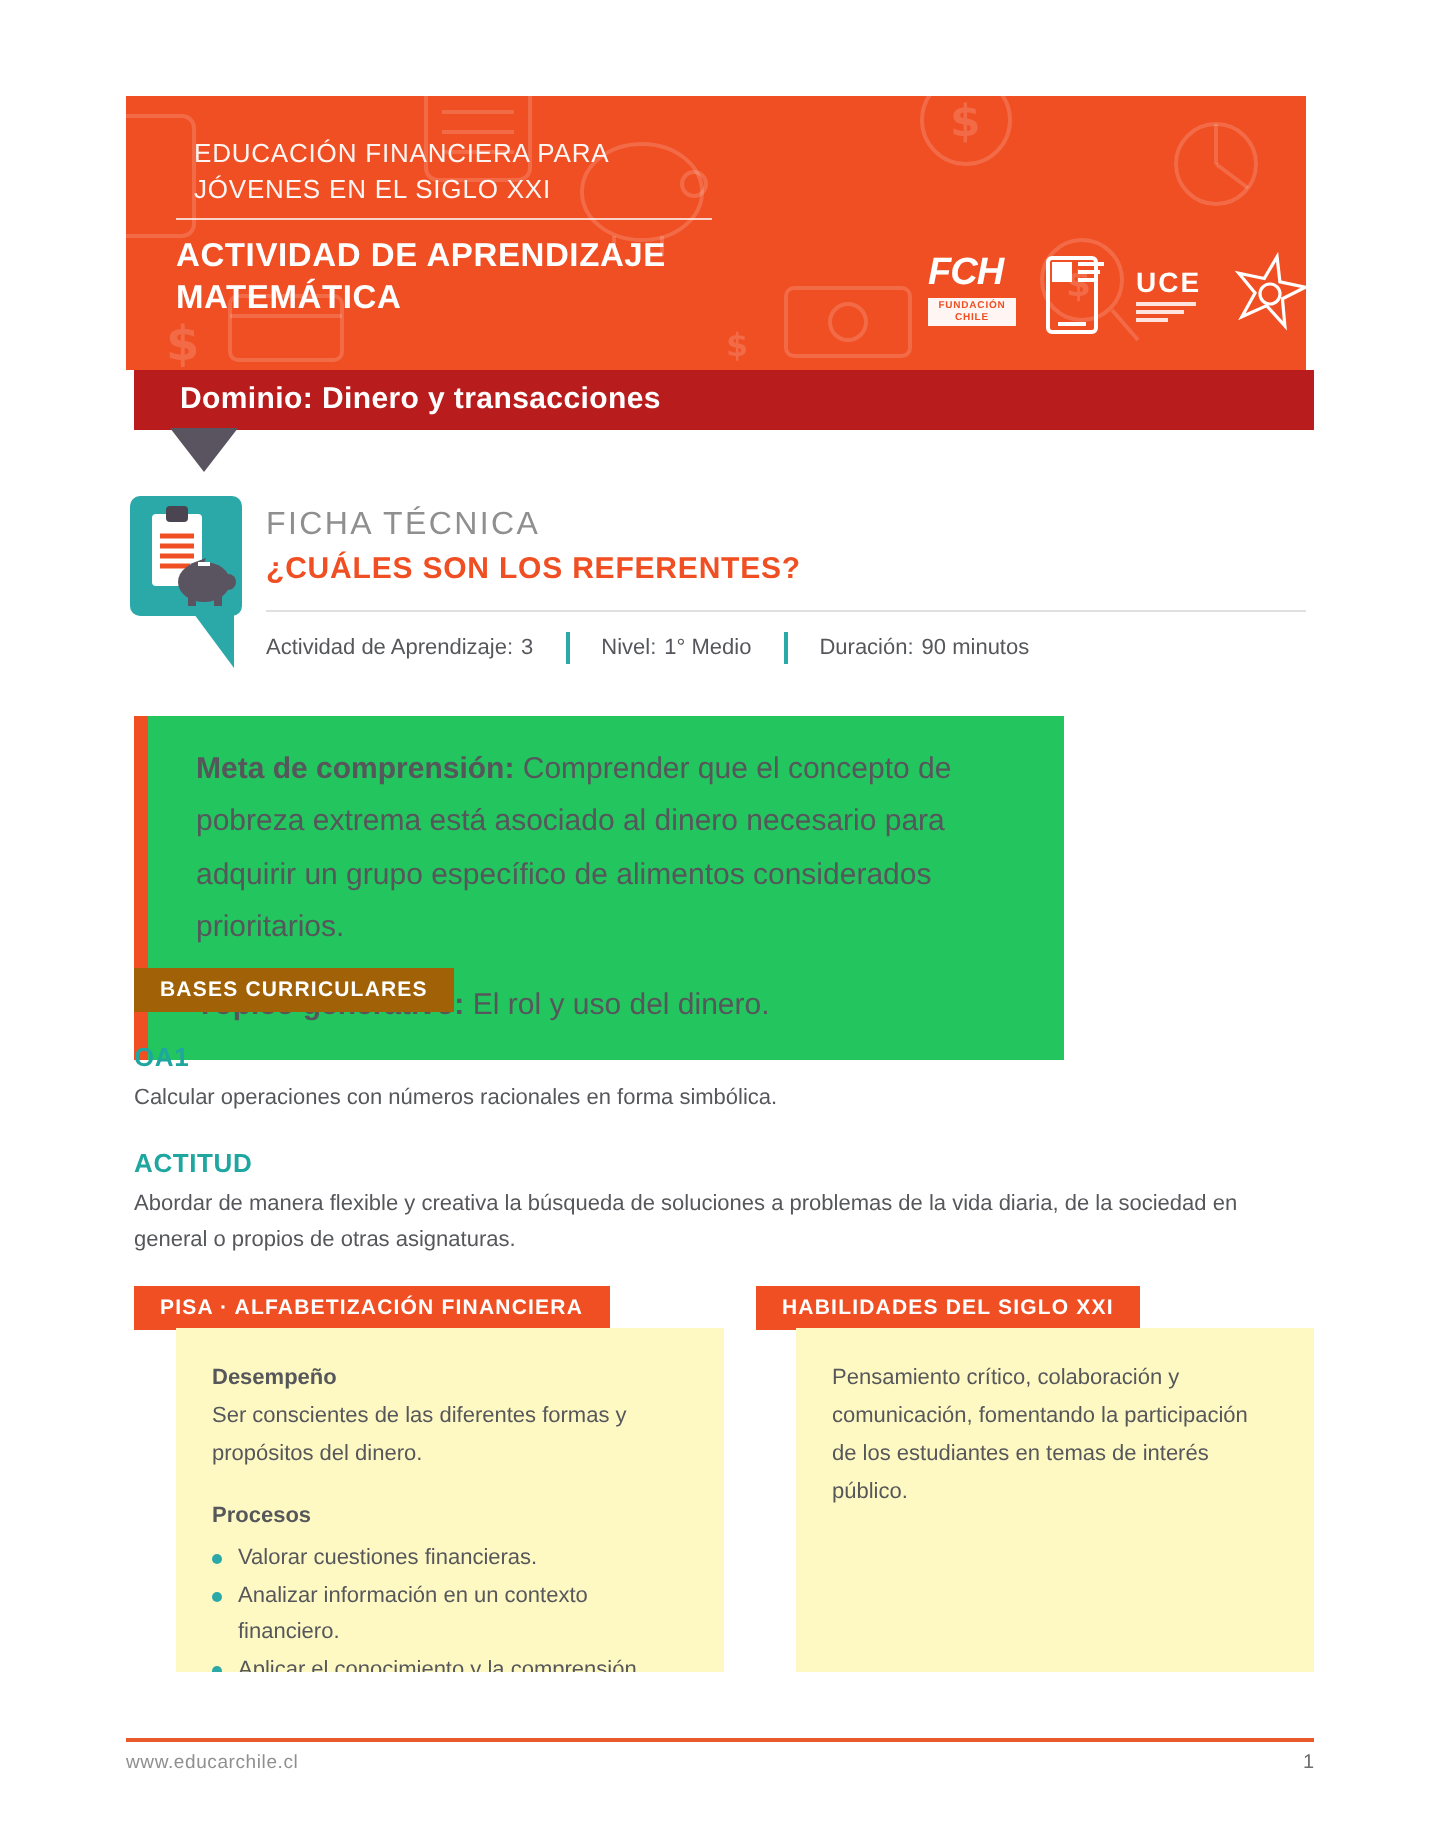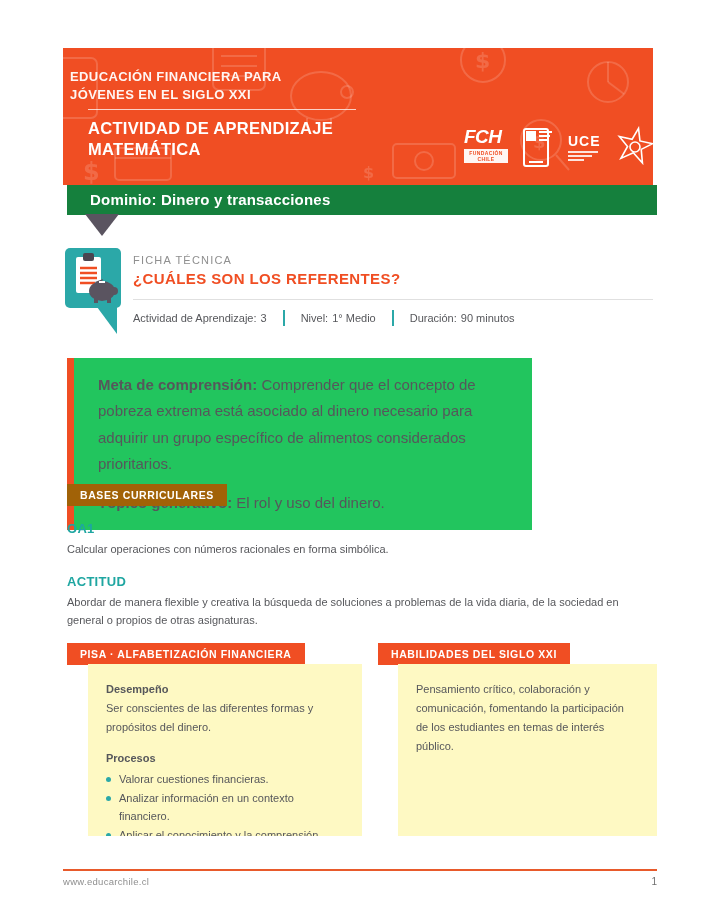--- a/index.html
+++ b/index.html
@@ -3,46 +3,46 @@
 <meta charset="utf-8">
 <style>
   * { margin:0; padding:0; box-sizing:border-box; }
   html,body { background:#ffffff; }
   body { font-family:"Liberation Sans","DejaVu Sans",sans-serif; color:#56575b; }
   .page { position:relative; width:720px; height:921px; background:#ffffff; overflow:hidden; }
 
   
   .banner { position:absolute; left:63px; top:48px; width:590px; height:137px; background:#F04E23; overflow:hidden; }
   .banner svg.pattern { position:absolute; left:0; top:0; }
-  .kicker { position:absolute; left:7px; top:20px; color:rgba(255,255,255,.95); font-size:13px; line-height:18px; letter-spacing:.4px; font-weight:700; }
+  .kicker { position:absolute; left:34px; top:20px; color:rgba(255,255,255,.95); font-size:13px; line-height:18px; letter-spacing:.4px; font-weight:400; }
   .kicker-underline { position:absolute; left:25px; top:61px; width:268px; height:1px; background:rgba(255,255,255,.75); }
   .banner-title { position:absolute; left:25px; top:70px; color:#ffffff; font-size:16.5px; line-height:21px; font-weight:bold; letter-spacing:.3px; }
 
   .brand { position:absolute; left:399px; top:30px; color:#ffffff; font-weight:bold; font-size:29px; letter-spacing:-.5px; white-space:nowrap; }
   .brand-star { position:absolute; left:173px; top:-12px; width:52px; height:52px; }
   .brand-star .e { position:absolute; left:0; top:0; width:52px; height:52px; text-align:center; line-height:50px; color:#F04E23; font-size:23px; font-weight:bold; letter-spacing:0; }
 
   .partners { position:absolute; left:401px; top:78px; display:flex; align-items:flex-start; gap:15px; color:#fff; }
   .fch { display:flex; flex-direction:column; }
   .fch .fch-main { font-size:19px; font-weight:bold; letter-spacing:-.5px; font-style:italic; }
   .fch .fch-sub { margin-top:1px; background:rgba(255,255,255,.95); color:#F04E23; font-size:5px; font-weight:bold; letter-spacing:.4px; padding:1px 2px; width:44px; text-align:center; }
   .uce { display:flex; flex-direction:column; margin-top:7px; }
   .uce .uce-main { font-size:14px; font-weight:bold; letter-spacing:1px; }
   .uce .uce-lines i { display:block; height:2px; background:rgba(255,255,255,.85); margin-top:2px; }
   .uce .uce-lines i:nth-child(1){width:30px;} .uce .uce-lines i:nth-child(2){width:24px;} .uce .uce-lines i:nth-child(3){width:16px;}
   .scribble { margin-top:0px; }
 
   
-  .domain-bar { position:absolute; left:67px; top:185px; width:590px; height:30px; background:#15803d; color:#fff; font-weight:bold; font-size:15px; line-height:30px; padding-left:23px; letter-spacing:.2px; }
+  .domain-bar { position:absolute; left:67px; top:185px; width:590px; height:30px; background:#b91c1c; color:#fff; font-weight:bold; font-size:15px; line-height:30px; padding-left:23px; letter-spacing:.2px; }
   .domain-tail { position:absolute; left:85px; top:214px; width:0; height:0; border-left:17px solid transparent; border-right:17px solid transparent; border-top:22px solid #5A5460; }
 
   
   .ficha-icon { position:absolute; left:65px; top:248px; }
   .ficha-body { position:absolute; left:133px; top:254px; width:520px; }
-  .ficha-label { color:#8f8f8f; font-size:11px; letter-spacing:1.2px; }
+  .ficha-label { color:#8f8f8f; font-size:16px; letter-spacing:1.2px; }
   .ficha-title { margin-top:4px; color:#F04E23; font-size:15px; font-weight:bold; letter-spacing:.4px; }
   .ficha-meta { margin-top:12px; border-top:1px solid #e0e0e0; padding-top:10px; display:flex; align-items:center; font-size:11px; color:#56575b; }
   .ficha-meta b { font-weight:normal; margin-right:4px; }
   .ficha-meta .sep { width:2px; height:16px; background:#2BA8A8; margin:0 16px; }
 
   
   .meta-box { position:absolute; left:67px; top:358px; width:465px; min-height:90px; background:#22c55e; border-left:7px solid #F04E23; padding:14px 26px 14px 24px; font-size:15px; line-height:1.75; color:#56575b; }
   .meta-box p + p { margin-top:13px; }
   .meta-box b { font-weight:bold; }
 

